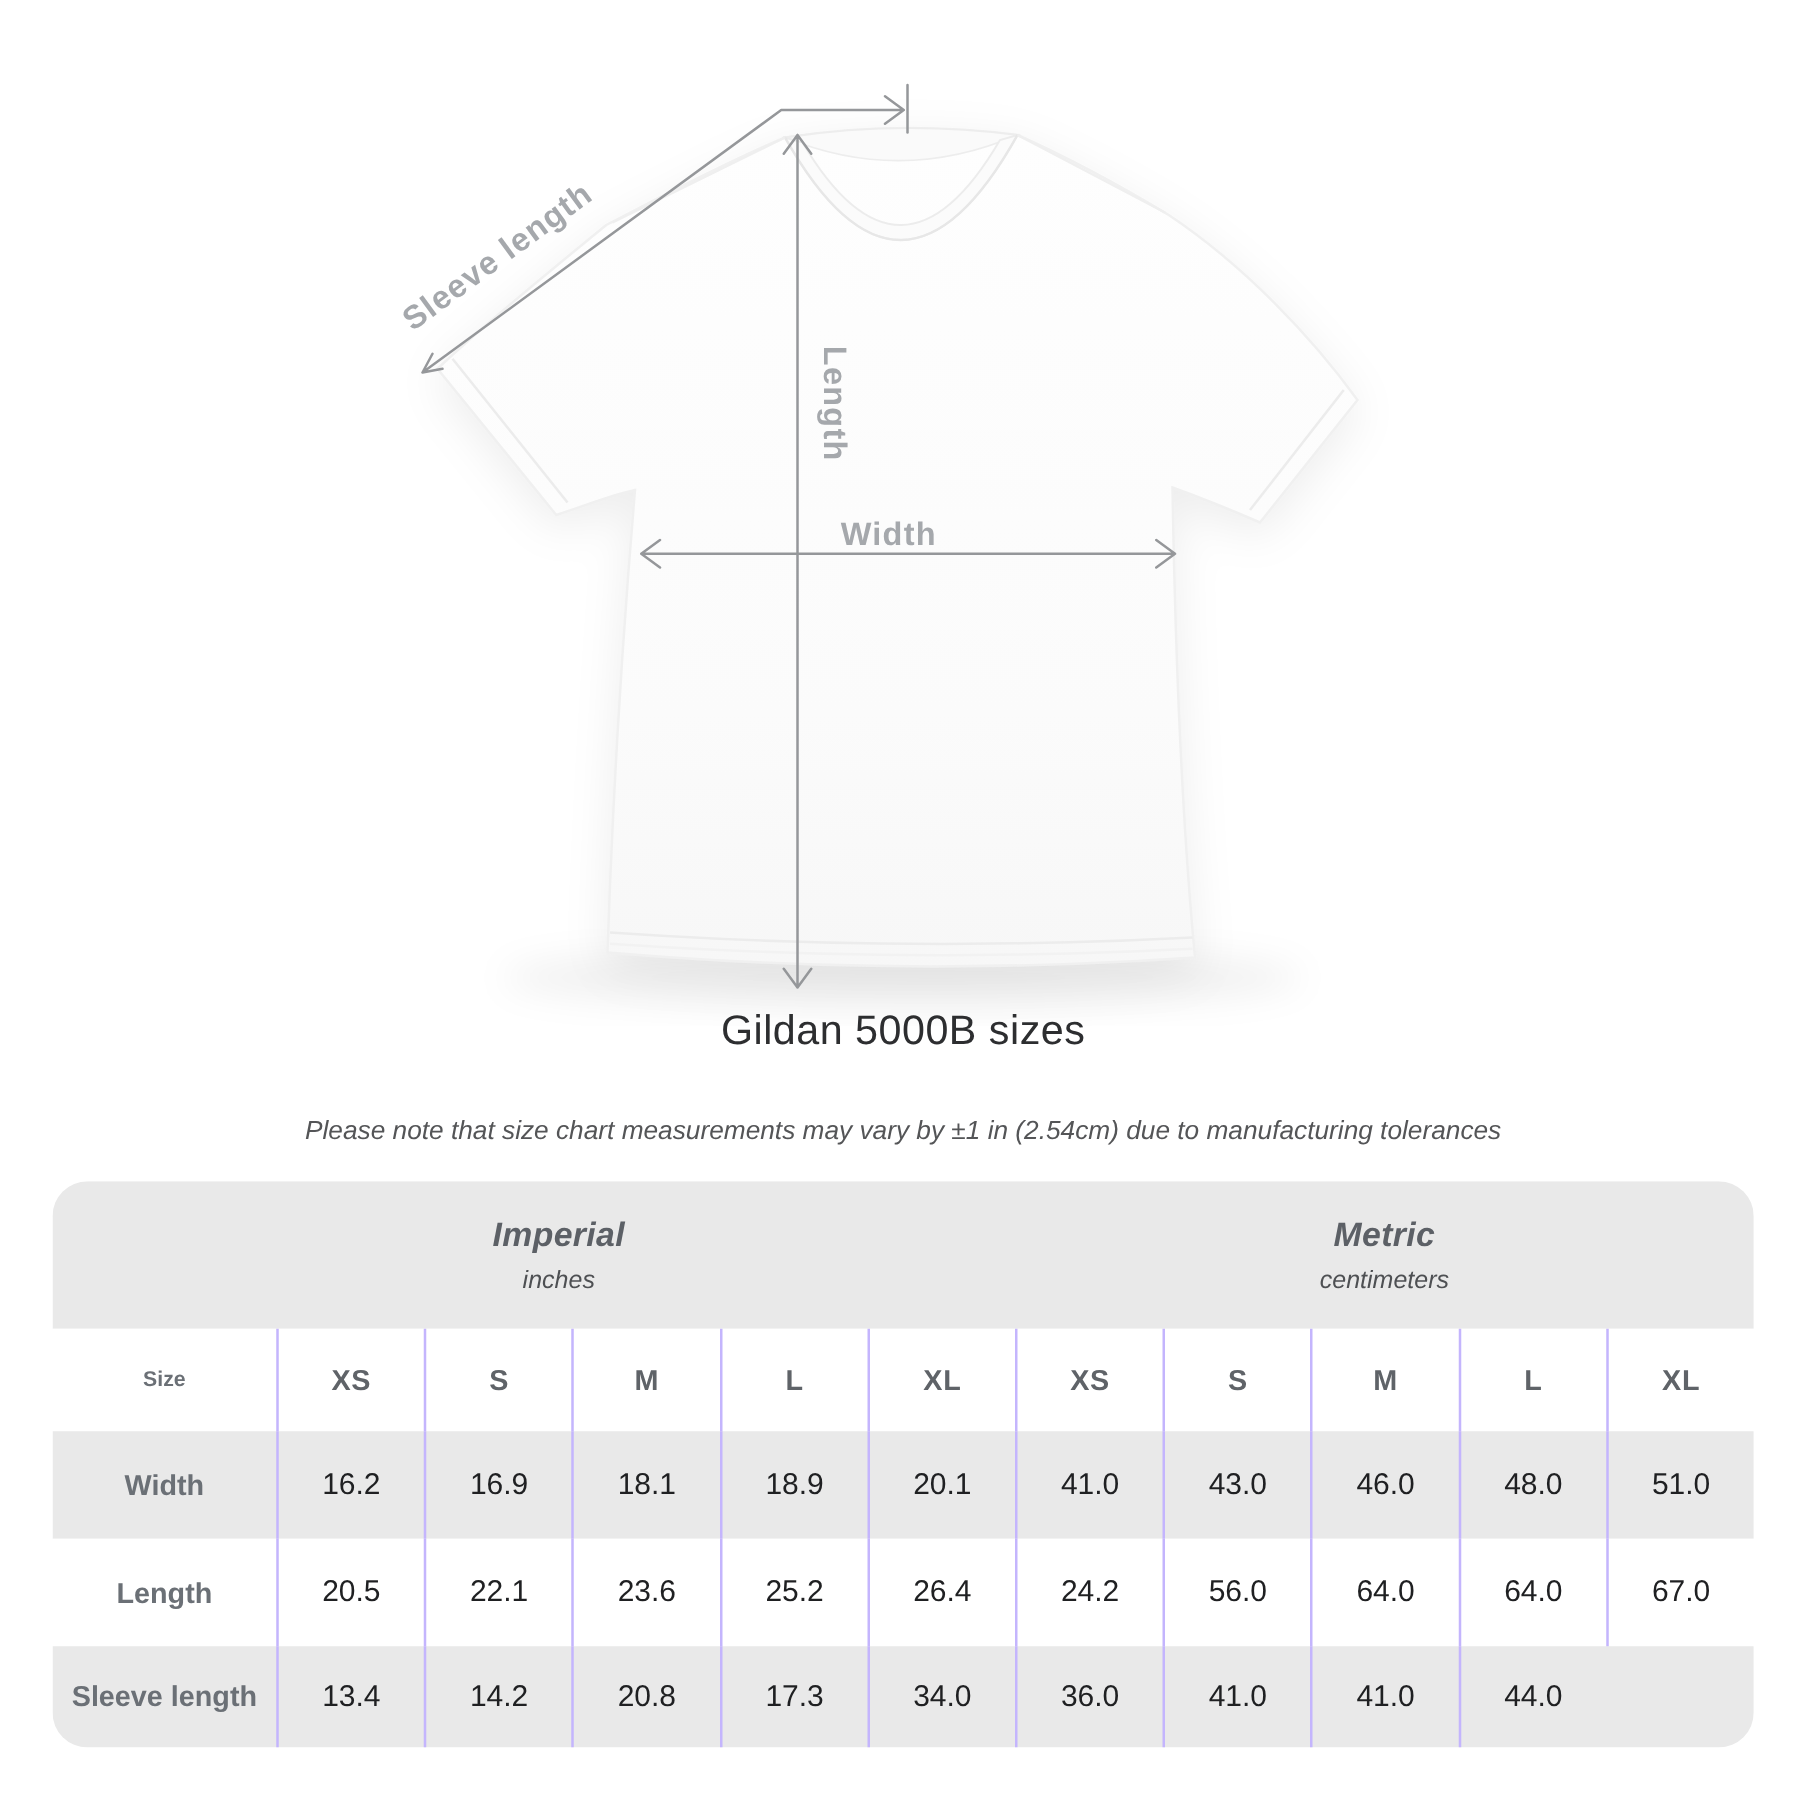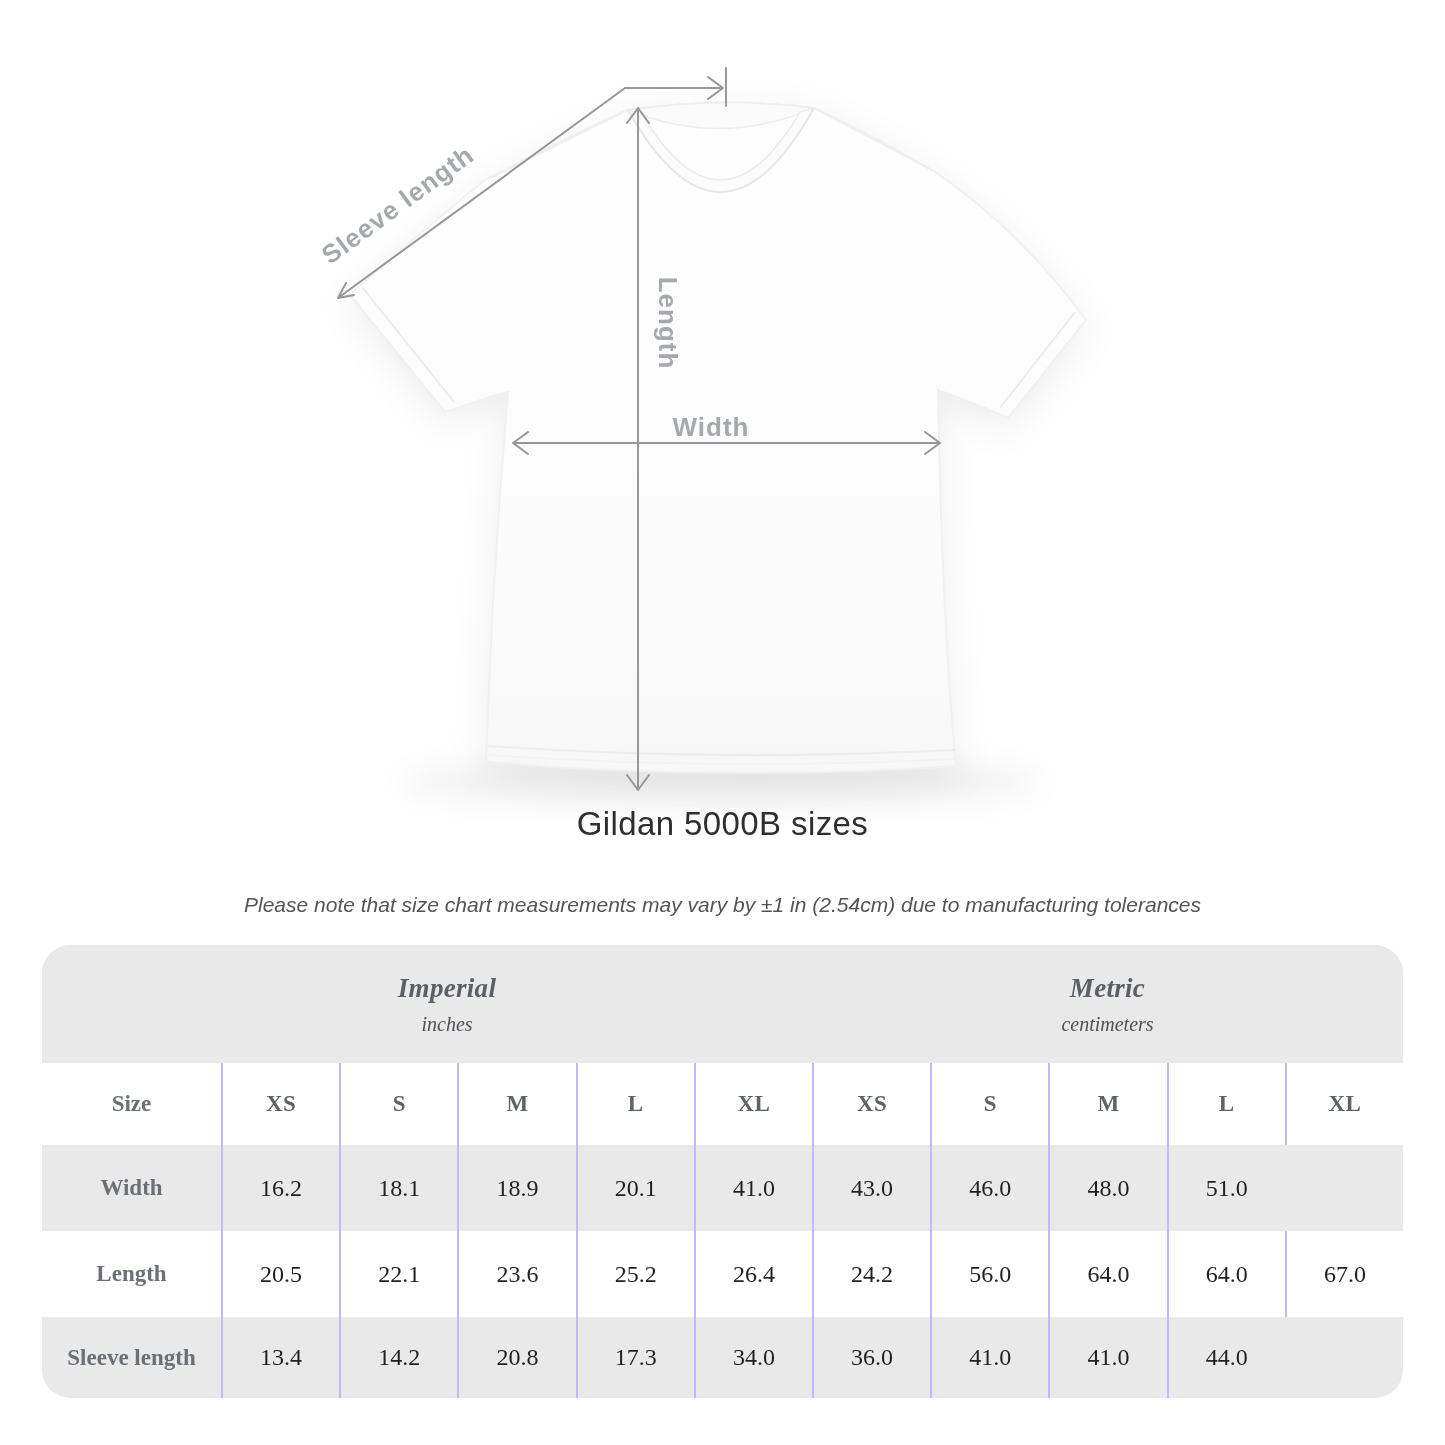--- a/index.html
+++ b/index.html
@@ -18,37 +18,37 @@
     position:absolute;top:805px;left:0;width:100%;margin:0;text-align:center;
     font-size:33px;font-weight:normal;color:#2d2e30;letter-spacing:0.4px;
   }
   .page-subtitle{
     position:absolute;top:893px;left:0;width:100%;margin:0;text-align:center;
     font-size:21px;font-style:italic;color:#545557;
   }
   
   .size-table{
     position:absolute;left:42px;top:945px;width:1361px;
-    border-radius:28px;overflow:hidden;background:#ffffff;font-family:Liberation Serif, serif;
+    border-radius:28px;overflow:hidden;background:#ffffff;
   }
   .band{display:grid;grid-template-columns:770px 1fr;background:#e9e9e9;height:118px;}
   .band-cell{display:flex;flex-direction:column;align-items:center;justify-content:center;gap:9px;}
   .band-cell.imperial{padding-left:40px;}
   .band-name{font-size:27px;font-weight:bold;font-style:italic;color:#5c6066;letter-spacing:0.3px;}
   .band-unit{font-size:20px;font-style:italic;color:#4e5053;}
   .trow{display:grid;grid-template-columns:179px repeat(10,1fr);}
   .trow.white{background:#ffffff;}
   .trow.gray{background:#e9e9e9;}
   .trow.r-size{height:82px;}
   .trow.r-width{height:86px;}
   .trow.r-length{height:86px;}
   .trow.r-sleeve{height:81px;}
   .cell{display:flex;align-items:center;justify-content:center;}
   .cell + .cell{border-left:2px solid #c4b5fd;}
-  .cell.hlabel{font-size:23px;font-weight:bold;color:#6b7076;}
+  .cell.hlabel{font-size:17px;font-weight:bold;color:#6b7076;}
   .cell.shead{font-size:23px;font-weight:bold;color:#5f6368;letter-spacing:0.5px;}
   .cell.val{font-size:24px;color:#1f2022;}
   .cell.rlabel{font-size:23px;font-weight:bold;color:#6b7076;}
 </style>
 </head>
 <body>
 
 <div class="canvas">
 
   <div class="shirt-stage">
@@ -138,20 +138,21 @@
       <div class="cell shead">XS</div>
       <div class="cell shead">S</div>
       <div class="cell shead">M</div>
       <div class="cell shead">L</div>
       <div class="cell shead">XL</div>
     </div>
 
     <div class="trow r-width gray">
       <div class="cell rlabel">Width</div>
       <div class="cell val">16.2</div>
+      <div class="cell val">16.9</div>
       <div class="cell val">18.1</div>
       <div class="cell val">18.9</div>
       <div class="cell val">20.1</div>
       <div class="cell val">41.0</div>
       <div class="cell val">43.0</div>
       <div class="cell val">46.0</div>
       <div class="cell val">48.0</div>
       <div class="cell val">51.0</div>
     </div>
 

